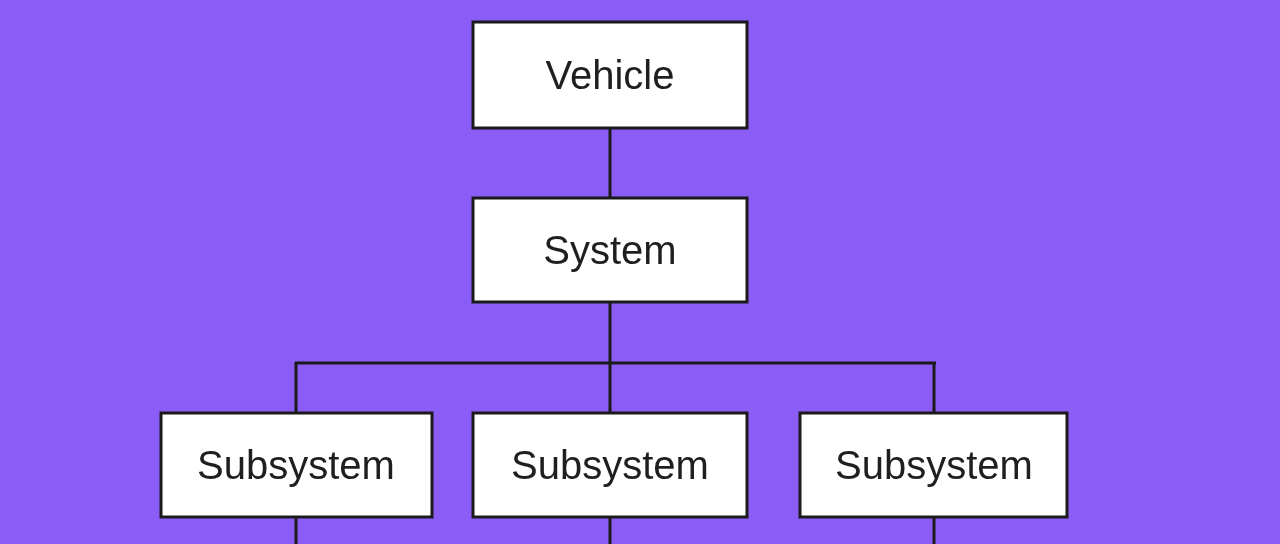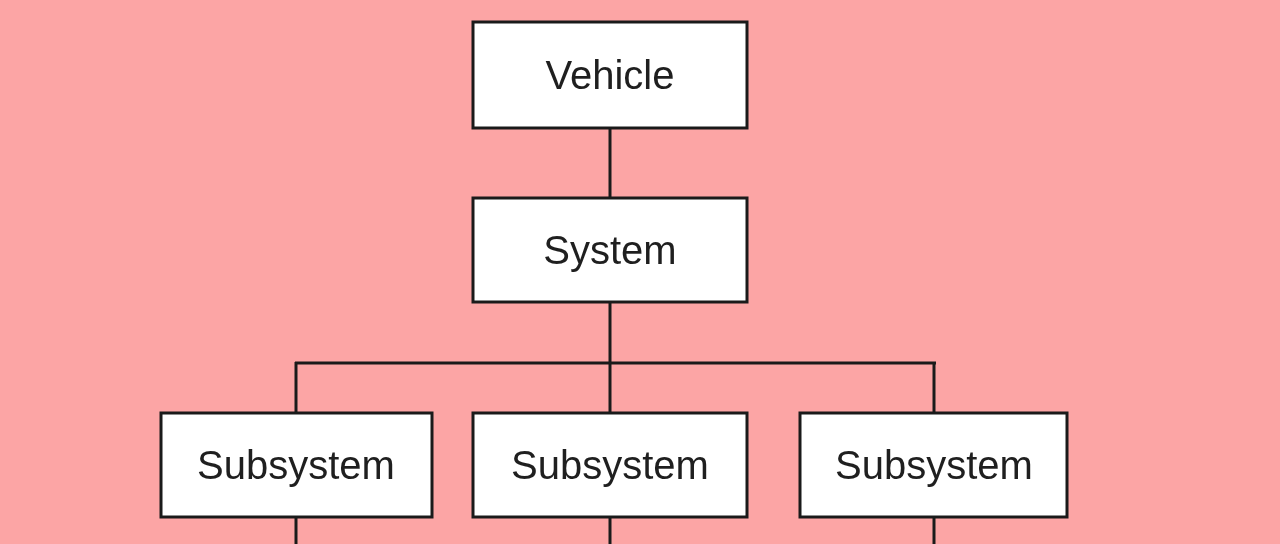--- a/index.html
+++ b/index.html
@@ -4,21 +4,21 @@
 <style>
   html, body {
     margin: 0;
     padding: 0;
     background: #ffffff;
   }
   #stage {
     position: relative;
     width: 1280px;
     height: 544px;
-    background: #fca5a5;
+    background: #8b5cf6;
     overflow: hidden;
     font-family: "Liberation Sans", sans-serif;
   }
   #diagram-svg {
     position: absolute;
     top: 0;
     left: 0;
     width: 1280px;
     height: 544px;
     display: block;

